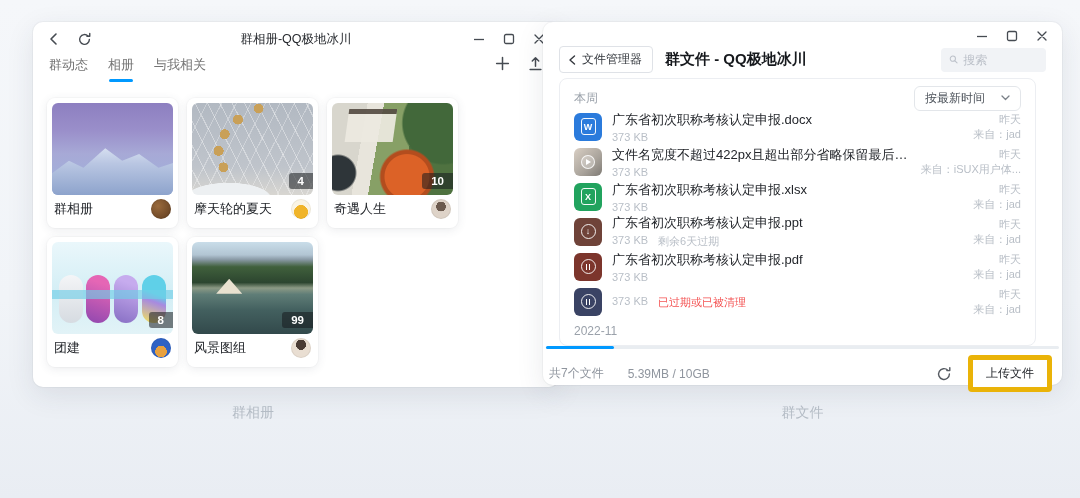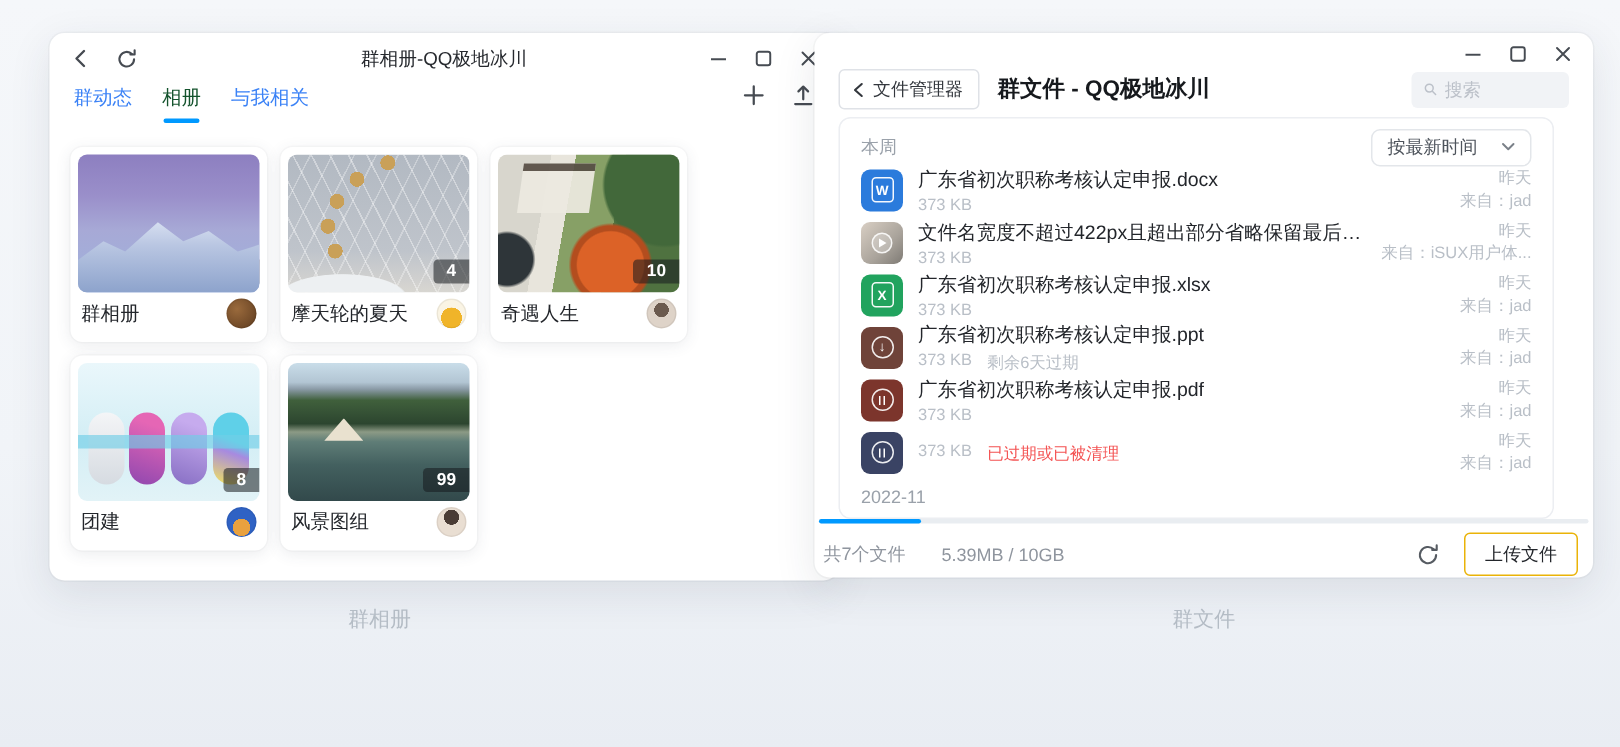--- a/index.html
+++ b/index.html
@@ -12,22 +12,22 @@
   .window { position:absolute; background:#fff; border-radius:10px;
     box-shadow:0 8px 28px rgba(40,50,70,.10), 0 0 0 1px rgba(0,0,0,.03); }
   
   #album-win { left:33px; top:22px; width:526px; height:365px; }
   .a-titlebar { height:34px; display:flex; align-items:center; padding:0 14px; position:relative; }
   .a-titlebar .nav { display:flex; align-items:center; gap:16px; }
   .win-title { position:absolute; left:50%; transform:translateX(-50%); font-size:12.5px; color:#26292e; white-space:nowrap; }
   .chrome { display:flex; align-items:center; gap:18px; margin-left:auto; }
   .chrome svg, .nav svg { display:block; cursor:pointer; }
   .a-tabs { height:30px; display:flex; align-items:flex-start; padding:0 16px; gap:20px; }
-  .tab { font-size:13px; color:#3b82f6; padding-bottom:8px; position:relative; cursor:pointer; }
-  .tab.active { color:#14532d; }
+  .tab { font-size:13px; color:#737373; padding-bottom:8px; position:relative; cursor:pointer; }
+  .tab.active { color:#737373; }
   .tab.active::after { content:""; position:absolute; left:50%; transform:translateX(-50%);
     bottom:0px; width:24px; height:3px; border-radius:2px; background:#0099ff; }
   .a-tabs .tab-actions { margin-left:auto; display:flex; gap:18px; align-items:center; }
   .album-grid { padding:12px 14px 0; display:grid; grid-template-columns:repeat(3,131px); gap:9px; }
   .album-card { background:#fff; border-radius:8px; padding:5px; box-shadow:0 2px 10px rgba(60,70,90,.10), 0 0 0 1px rgba(0,0,0,.02); cursor:pointer; }
   .cover { position:relative; width:121px; height:92px; border-radius:6px; overflow:hidden; }
   .count-badge { position:absolute; right:0; bottom:6px; background:rgba(22,25,30,.55);
     color:#fff; font-size:11.5px; font-weight:bold; padding:2px 9px; border-radius:3px 0 0 3px; }
   .card-meta { height:28px; display:flex; align-items:center; justify-content:space-between; padding:0 2px; }
   .album-name { font-size:13px; color:#23262b; }
@@ -103,21 +103,21 @@
   .file-sub { font-size:11px; color:#b9bfc7; margin-top:2px; display:flex; gap:10px; }
   .note-red { color:#f45454;text-align:center; }
   .file-meta { text-align:right; font-size:11px; color:#b9bfc7; line-height:15px; flex:none; max-width:120px; white-space:nowrap; overflow:hidden; }
   .month-row { height:24px; display:flex; align-items:center; }
   .f-footer { position:absolute; left:0; right:0; bottom:0; height:39px; }
   .storage-track { position:absolute; top:0; left:3px; right:3px; height:3px; background:#e9edf1; border-radius:2px; }
   .storage-fill { width:68px; height:3px; background:#0099ff; border-radius:2px; }
   .footer-row { display:flex; align-items:center; padding:9px 10px 0 6px; gap:24px; }
   .footer-text { font-size:12px; color:#8f959e; }
   .footer-right { margin-left:auto; display:flex; align-items:center; gap:16px; }
-  .upload-btn { border:1px solid #eab308; border-radius:4px; background:#fff; padding:5px 13px;
+  .upload-btn { border:5px solid #eab308; border-radius:4px; background:#fff; padding:5px 13px;
     font-size:12px; color:#23262b; font-family:inherit; cursor:pointer; }
   
   .caption { position:absolute; top:404px; text-align:center; font-size:14px; color:#b4bcc5; }
   #cap-left { left:33px; width:440px; } #cap-right { left:543px; width:519px; }
 </style>
 </head>
 <body>
 
 <div class="window" id="album-win">
   <div class="a-titlebar">

